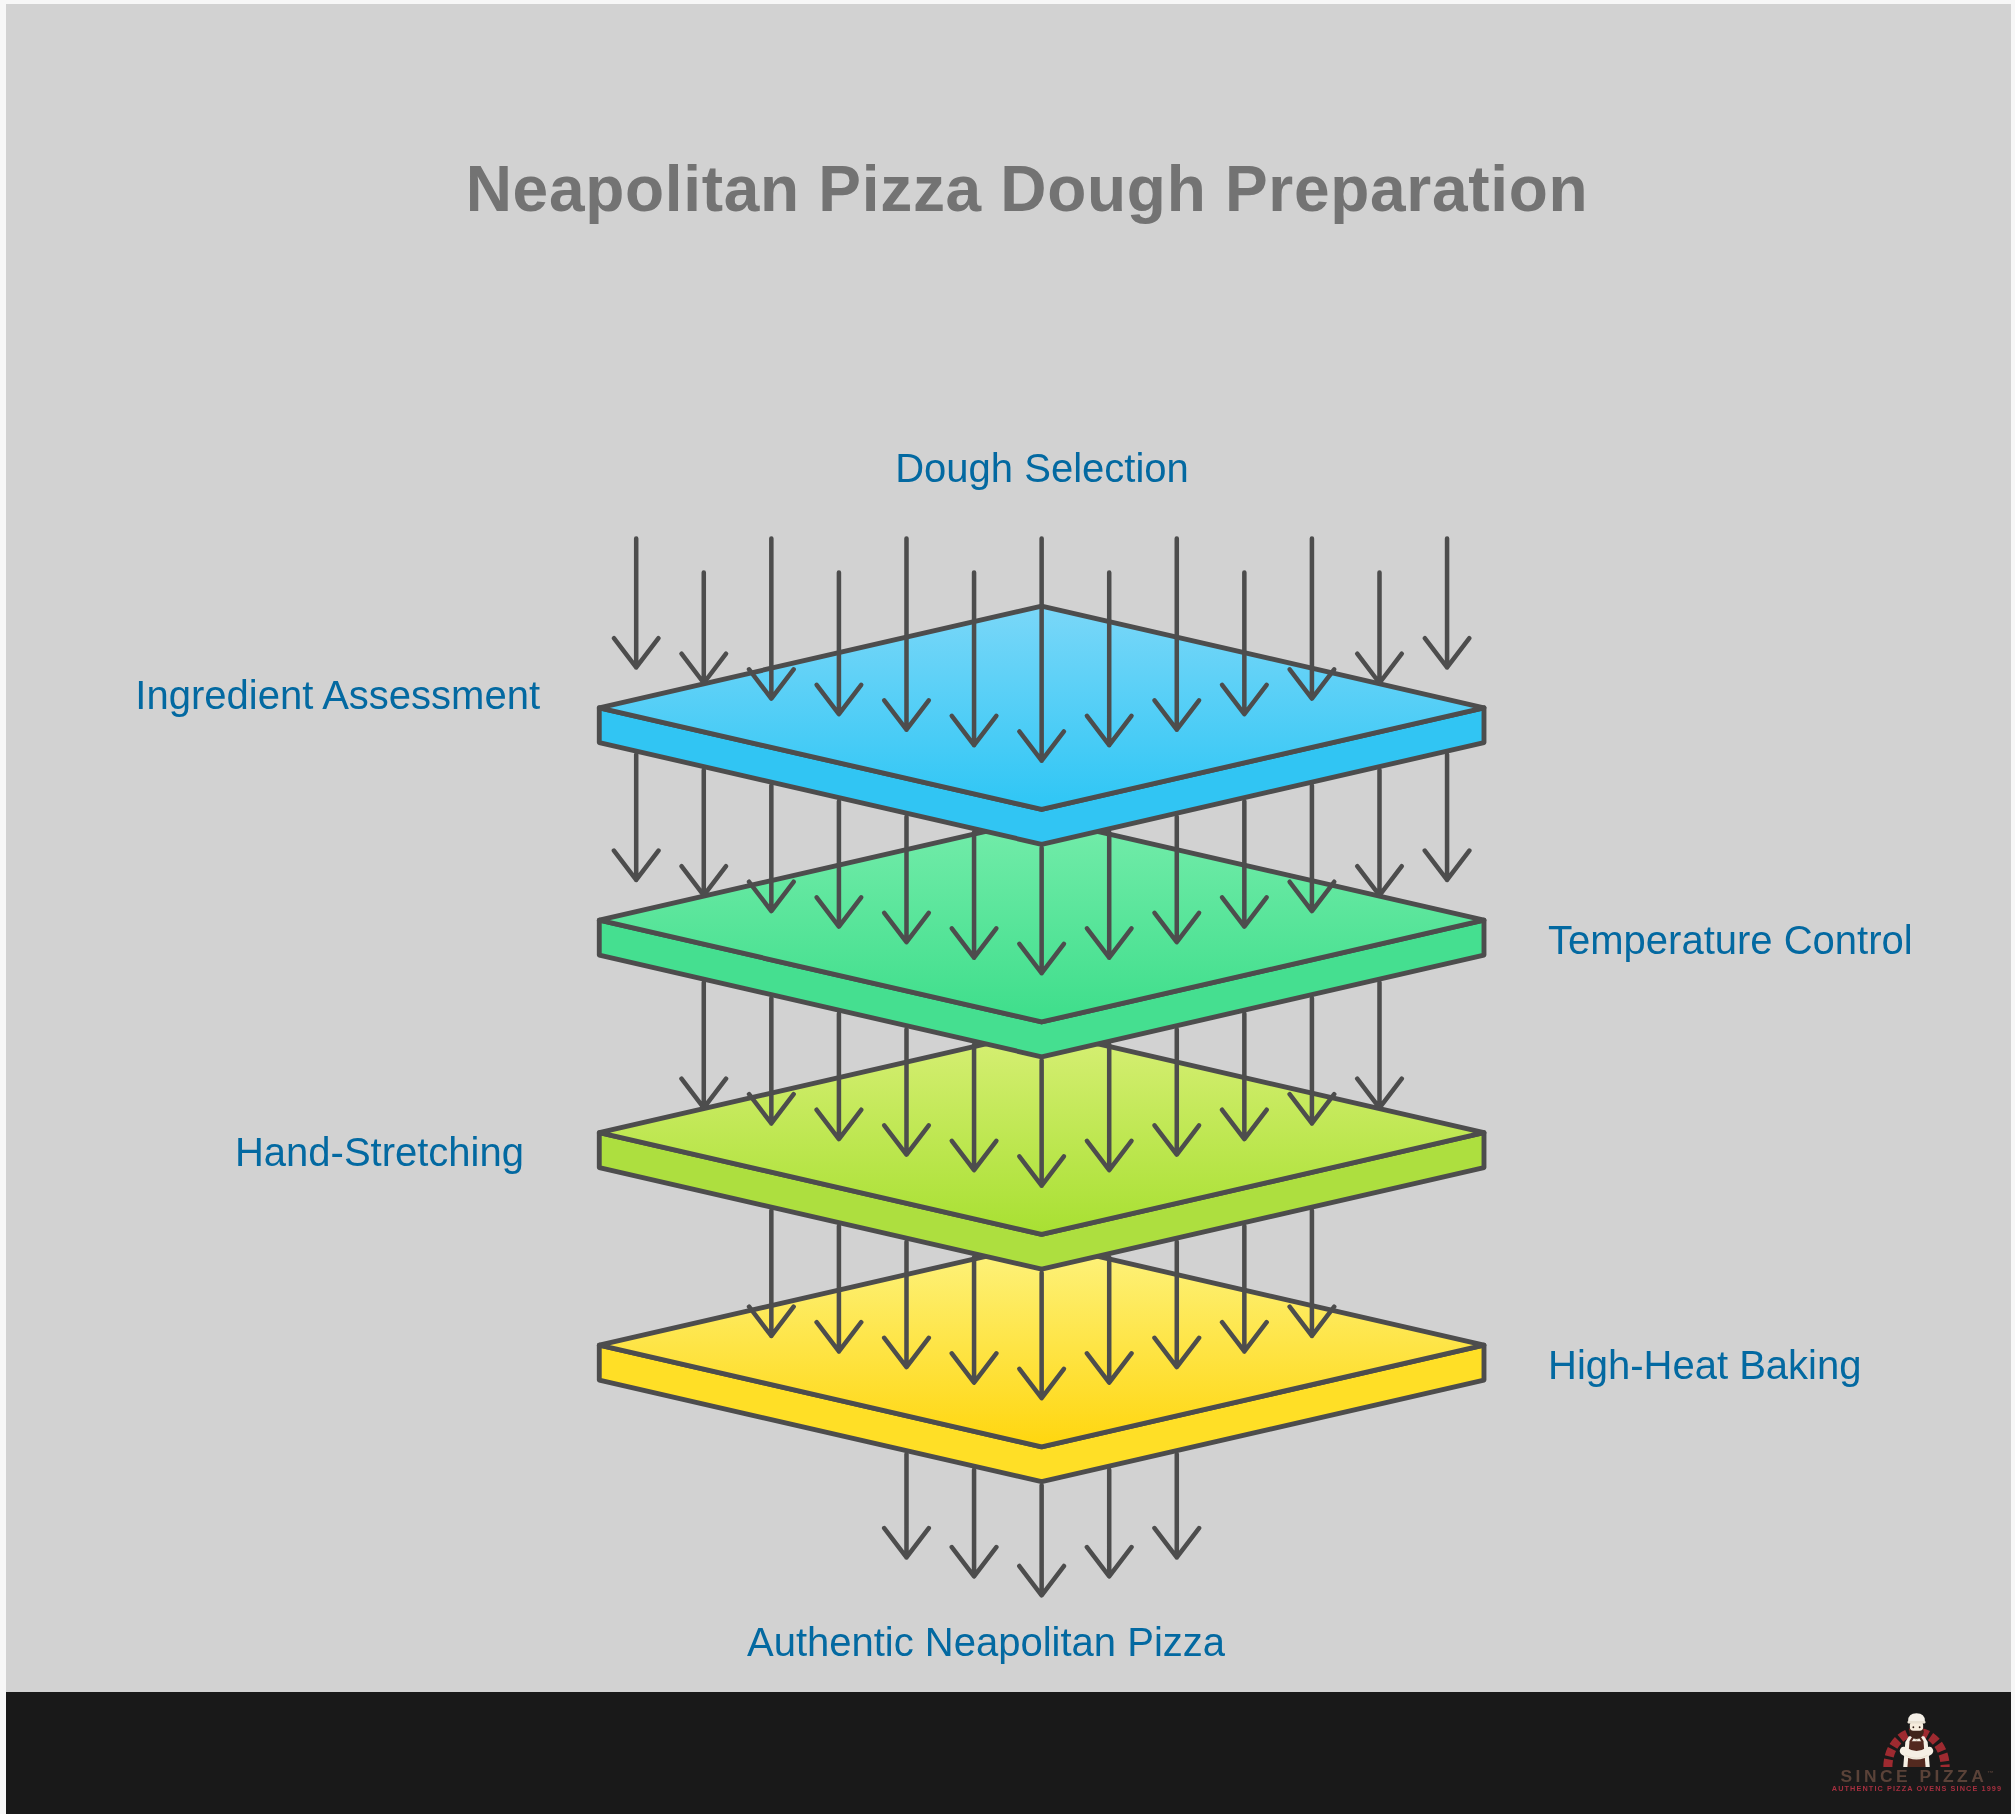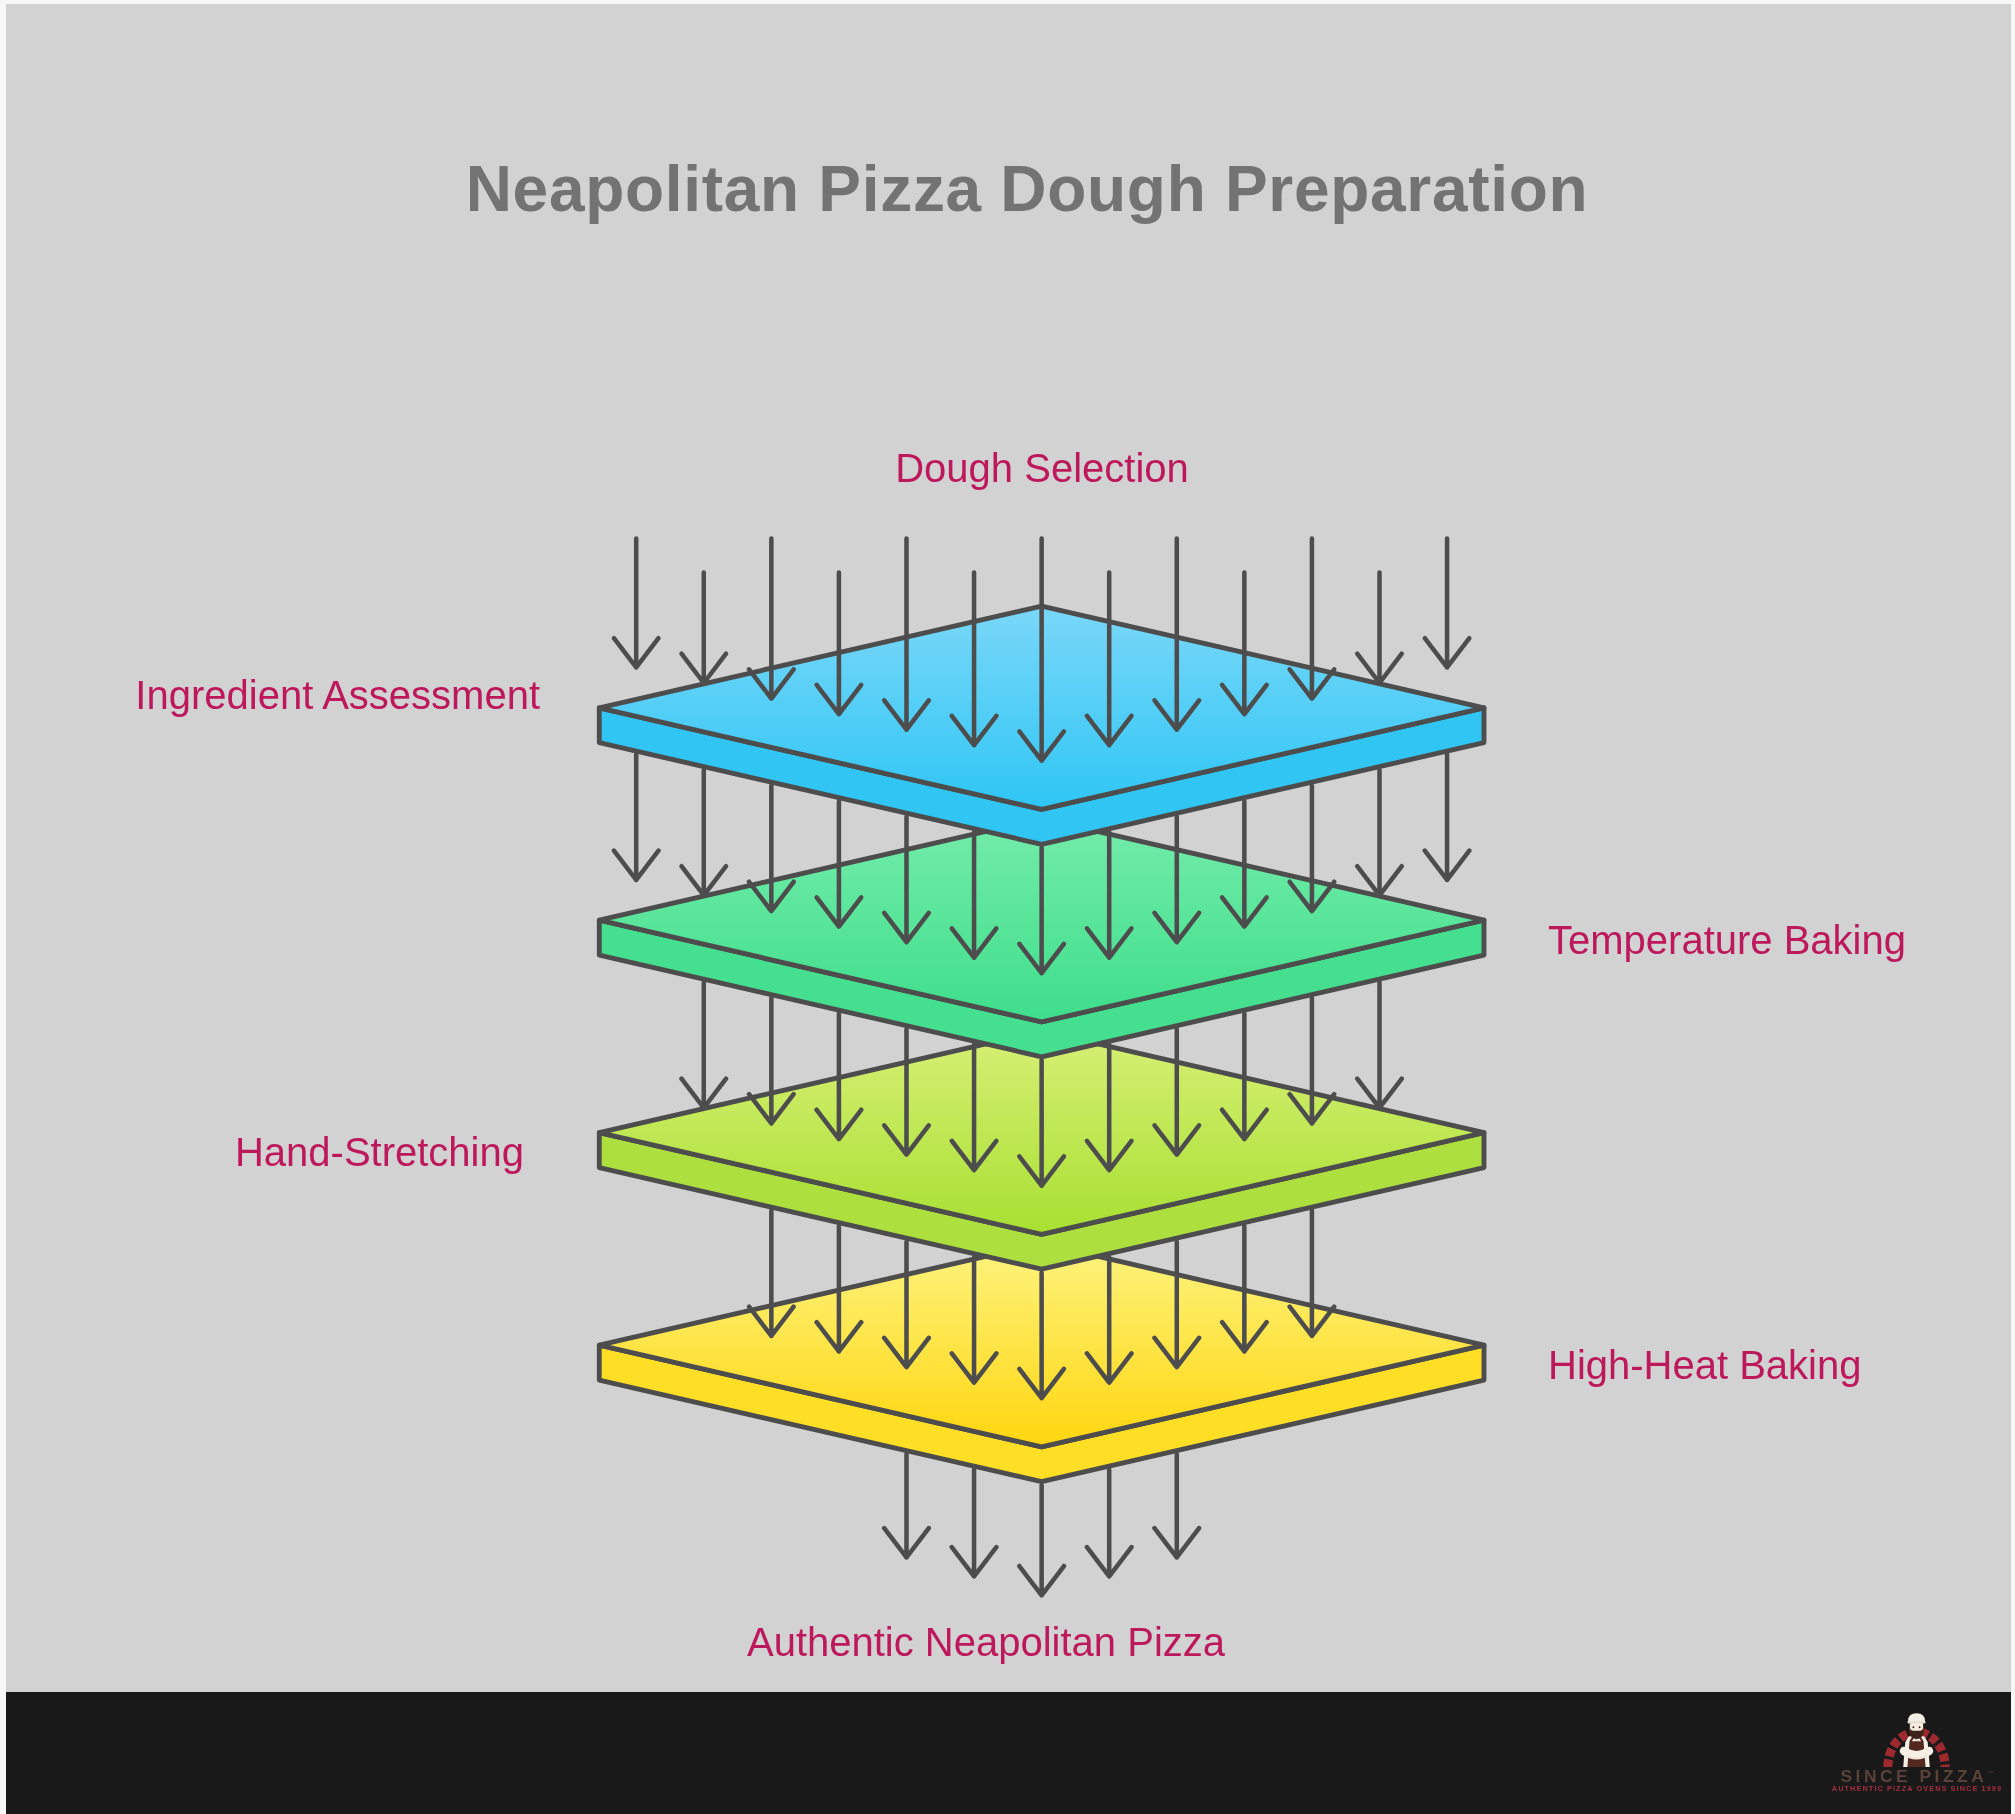--- a/index.html
+++ b/index.html
@@ -8,21 +8,21 @@
     background:#f7f7f7;
     font-family:"Liberation Sans",sans-serif;
   }
   .canvas{position:absolute;left:5.6px;top:4.2px;width:2005px;height:1688px;background:#d2d2d2}
   #diagram-svg{position:absolute;left:0;top:0}
   .page-title{
     position:absolute;top:152px;left:1027px;transform:translateX(-50%);
     font-size:64px;font-weight:bold;color:#737373;white-space:nowrap;letter-spacing:0.7px;
   }
   .flow-label{
-    position:absolute;font-size:40px;color:#be185d;white-space:nowrap;
+    position:absolute;font-size:40px;color:#0369a1;white-space:nowrap;
   }
   .lbl-center{transform:translate(-50%,-50%)}
   .lbl-right{transform:translate(-100%,-50%)}
   .lbl-left{transform:translateY(-50%)}
   .footer{
     position:absolute;left:5.6px;top:1692px;width:2005px;height:122px;background:#191919;
   }
   .logo-brand{
     position:absolute;left:1917px;top:1766px;transform:translateX(-50%);
     font-size:17.4px;font-weight:bold;letter-spacing:3.5px;color:#5a4238;white-space:nowrap;
@@ -136,21 +136,21 @@
       <path d="M 2077 773 L 2077 958.14 M 2045 916.14 L 2077 958.14 L 2109 916.14" fill="none" stroke="#4d4d4d" stroke-width="6.5" stroke-linecap="round" stroke-linejoin="round"></path>
     </g>
   </svg>
 
 <div class="page-title">Neapolitan Pizza Dough Preparation</div>
 
 <div class="flow-label lbl-center" style="left:1042px;top:468px">Dough Selection</div>
 
 <div class="flow-label lbl-right" style="left:540px;top:695px">Ingredient Assessment</div>
 
-<div class="flow-label lbl-left" style="left:1548px;top:940px">Temperature Baking</div>
+<div class="flow-label lbl-left" style="left:1548px;top:940px">Temperature Control</div>
 
 <div class="flow-label lbl-right" style="left:524px;top:1152px">Hand-Stretching</div>
 
 <div class="flow-label lbl-left" style="left:1548px;top:1365px">High-Heat Baking</div>
 
 <div class="flow-label lbl-center" style="left:986px;top:1642px">Authentic Neapolitan Pizza</div>
 
 <div class="footer"></div>
 
 <svg id="logo-art" width="81" height="59" viewBox="0 0 116 84">

